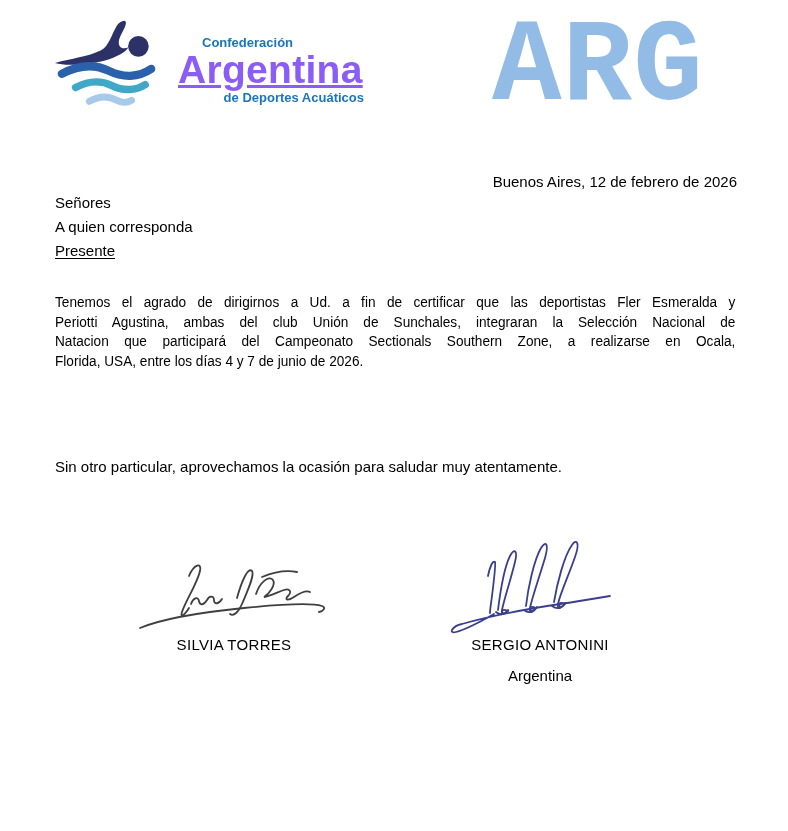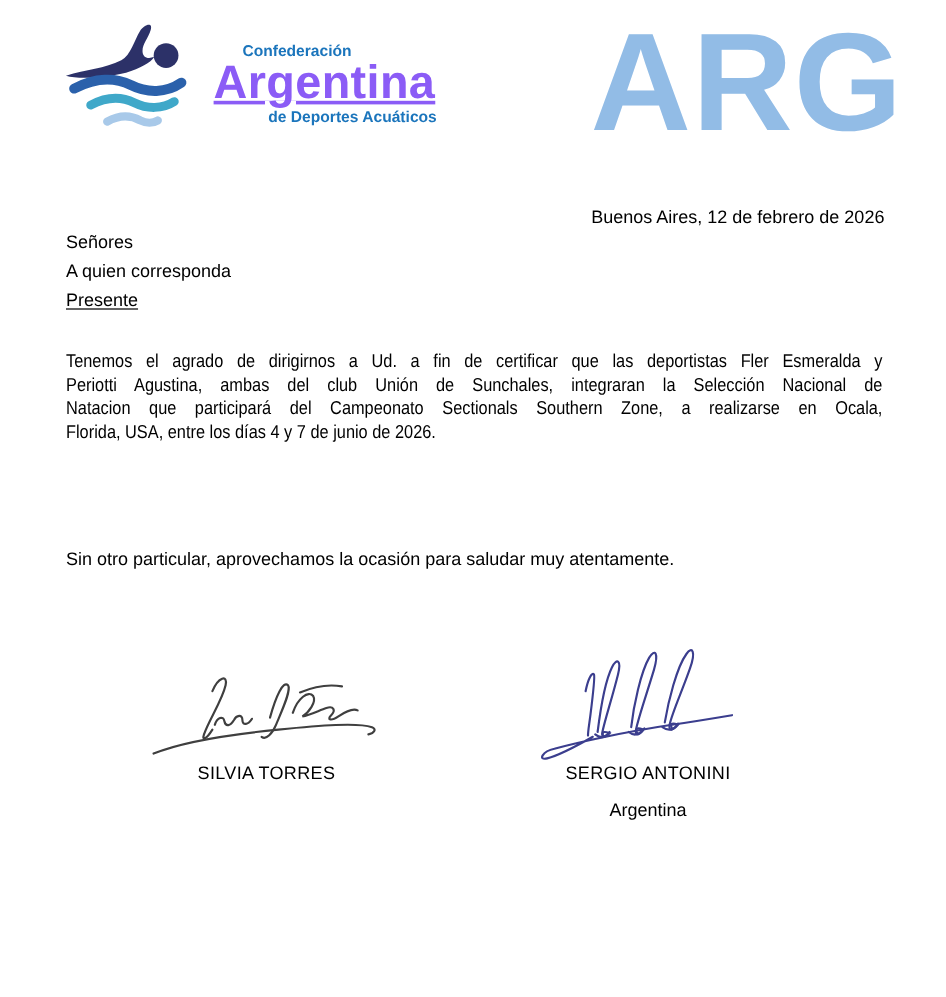--- a/index.html
+++ b/index.html
@@ -14,42 +14,42 @@
   .swimmer-svg { width:108px; height:98px; display:block; }
   .logo-text { margin-left:18px; padding-top:20px; width:186px; }
   .logo-small { color:#1b75bc; font-weight:bold; font-size:13px; line-height:1.1; }
   .logo-small.top { margin-left:24px; }
   .logo-main { color:#8b5cf6; font-weight:bold; font-size:39px; line-height:1.02; letter-spacing:0.3px;text-decoration:underline; }
   .logo-small.bottom { font-size:13px; text-align:right; margin-top:1px; }
 
   .arg {
     position:absolute; left:492px; top:10px;
     font-size:116px; line-height:1; font-weight:bold;
-    color:#92bce6; letter-spacing:1px;
+    color:#92bce6; letter-spacing:1px;font-family:Liberation Mono, monospace;
   }
 
   
   .date-line { position:absolute; top:153px; right:51px; font-size:15px;margin-top:20px; }
 
   .recipient { position:absolute; left:55px; top:191px; font-size:15px; line-height:24px; }
   .presente { text-decoration:underline; text-underline-offset:2px; }
 
   .body-par {
     position:absolute; left:55px; top:292px; width:774px;
     transform:scaleX(0.879); transform-origin:left top;
     font-size:15.5px; line-height:19.5px;
   }
   .body-par .jline { text-align:justify; text-align-last:justify; }
   .body-par .lline { text-align:left; }
 
   .closing { position:absolute; left:55px; top:458px; font-size:15px; }
 
   
   .sig { position:absolute; width:240px; text-align:center; }
-  .sig-left  { left:102px; top:556px; }
+  .sig-left  { left:114px; top:556px; }
   .sig-right { left:420px; top:538px; }
   .sig svg { display:block; margin:0 auto; }
   .sig-name  { font-size:15px; margin-top:2px; letter-spacing:0.3px; }
   .sig-title { font-size:15px; margin-top:14px; }
 </style>
 </head>
 <body>
 
 <div class="page">
 

